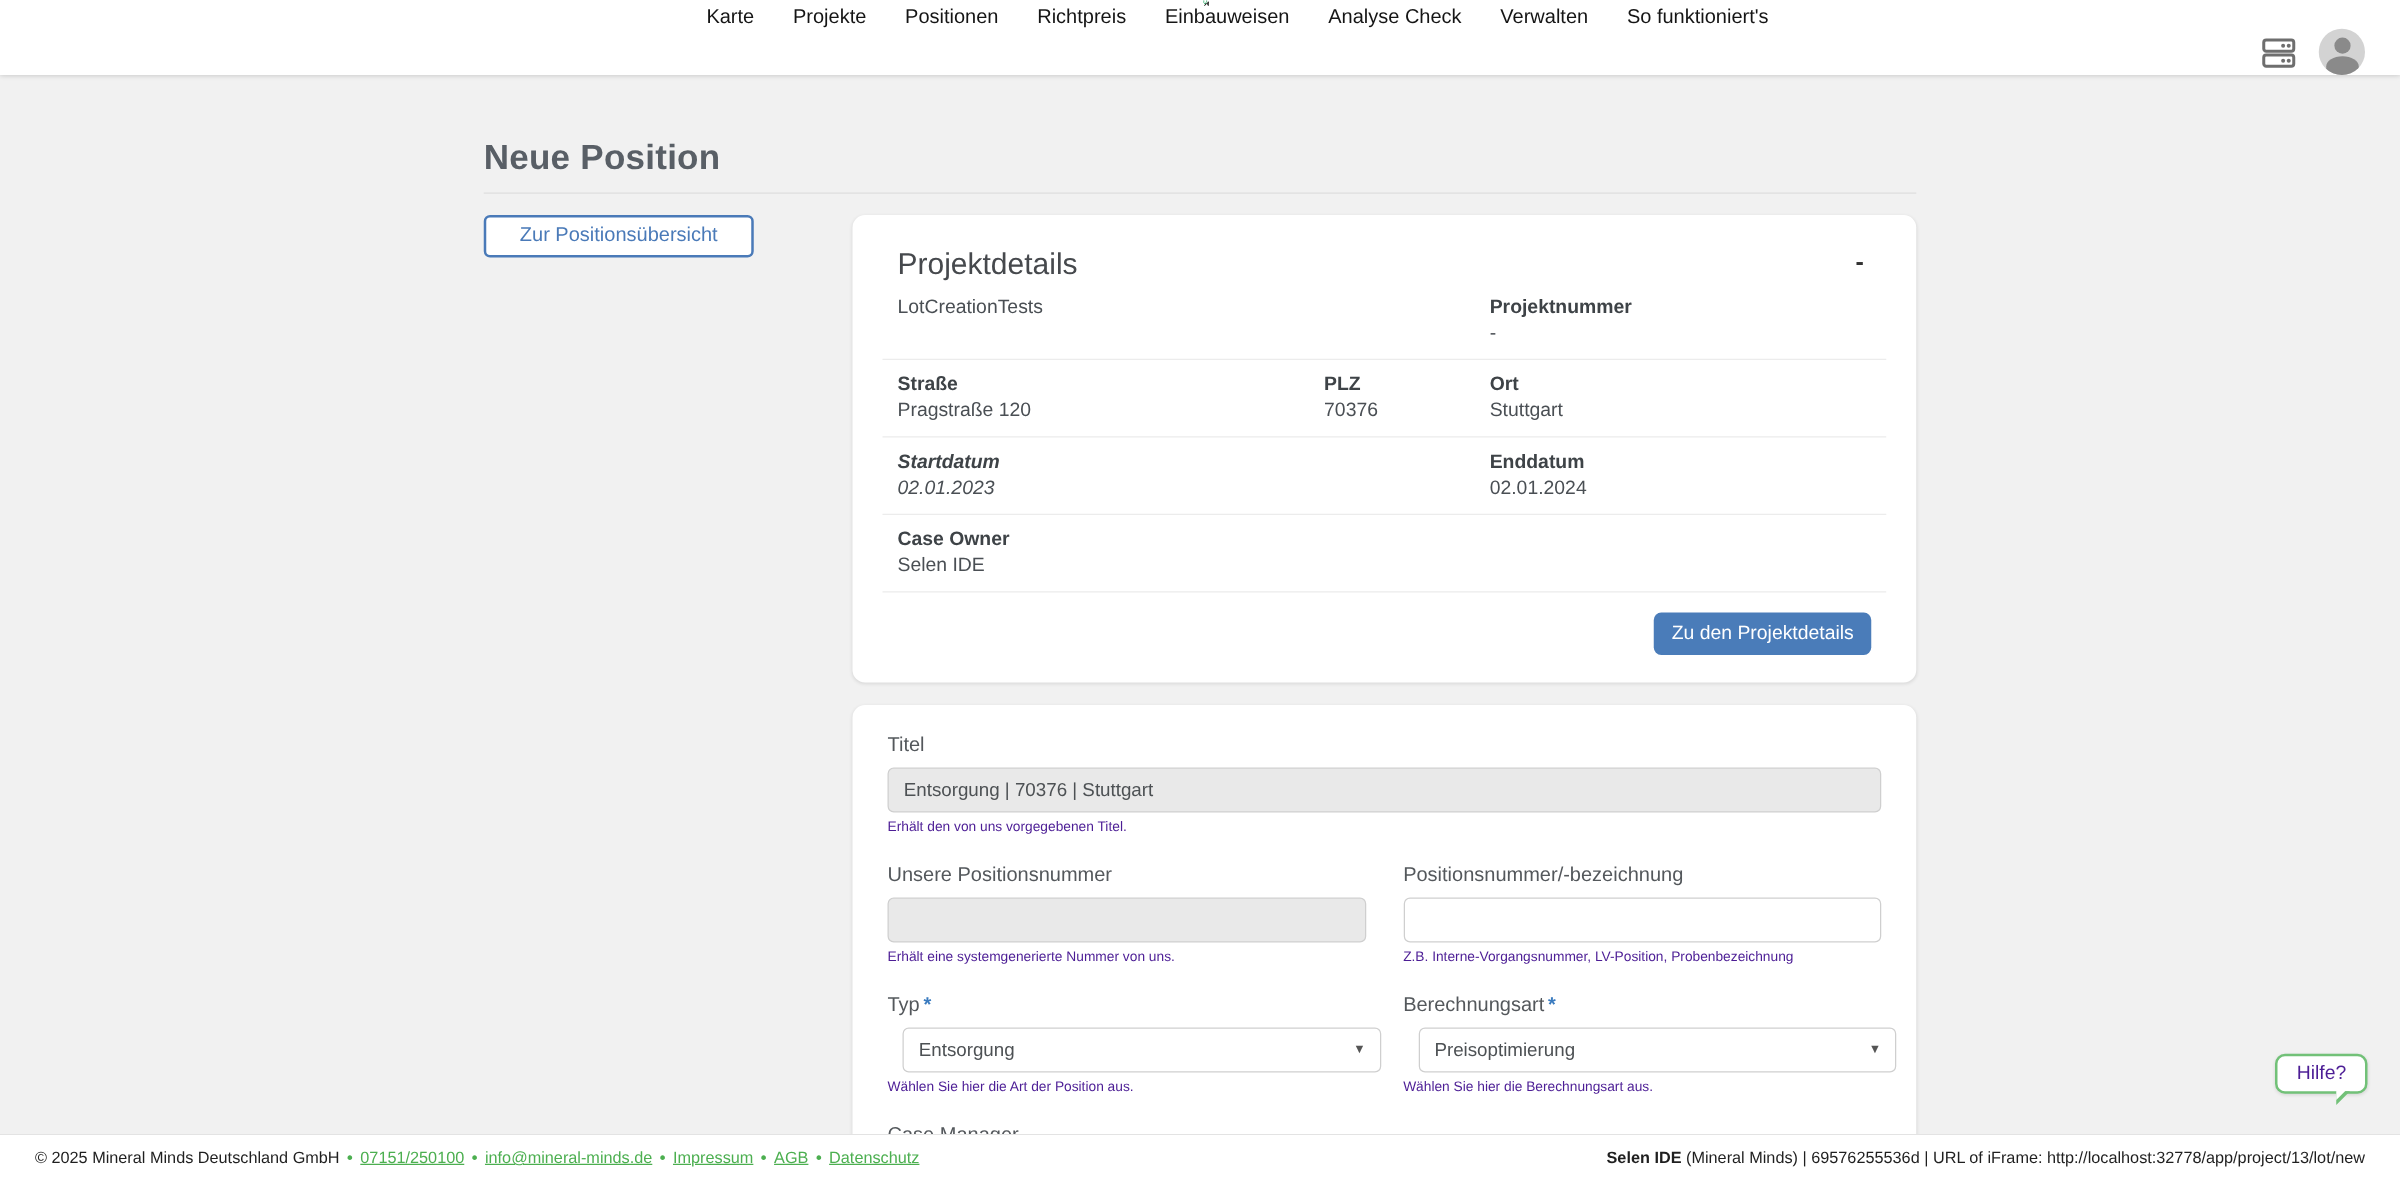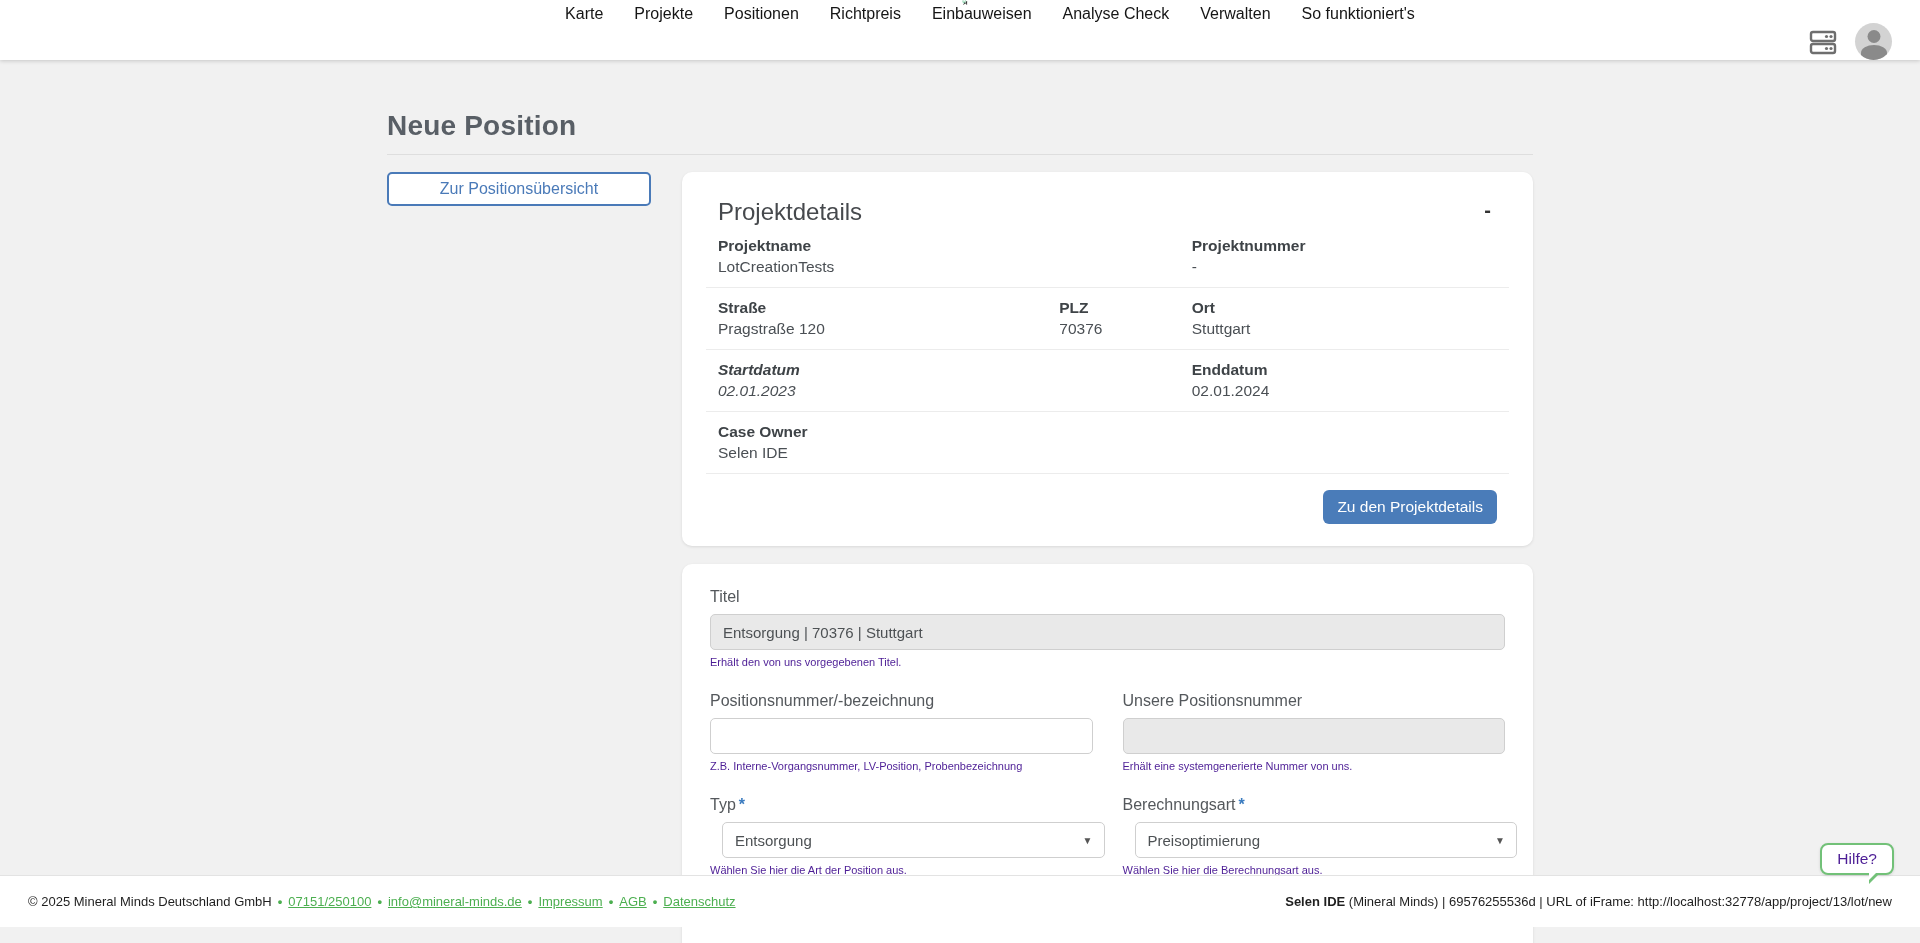--- a/index.html
+++ b/index.html
@@ -25,21 +25,21 @@
     width:26px; height:16px; border-radius:50% 50% 0 0; background:#8a8a8a; }
 
   
   .main { width:1146px; margin:0 auto; padding-top:50px; }
   .page-title { font-size:28px; font-weight:700; color:#595f66; letter-spacing:.2px; }
   .title-divider { border:none; border-top:1px solid #dedede; margin-top:12px; }
   .content-row { display:flex; gap:31px; margin-top:17px; align-items:flex-start; }
   .left-col { width:264px; flex:0 0 264px; }
   .right-col { flex:1; display:flex; flex-direction:column; gap:18px; }
 
-  .btn-outline { display:block; width:264px; height:34px; background:#ffffff;
+  .btn-outline { display:block; width:216px; height:34px; background:#ffffff;
     border:2px solid #4a7ab8; border-radius:5px; color:#4a7ab8; font-size:16px;
     font-family:inherit; cursor:pointer; text-align:center; line-height:30px; }
 
   .card { background:#ffffff; border-radius:10px; box-shadow:0 1px 3px rgba(0,0,0,.10); }
 
   
   .card-project { padding:26px 24px 22px 24px; }
   .card-head { display:flex; align-items:flex-start; justify-content:space-between;
     padding:0 12px; }
   .card-title { font-size:24px; font-weight:400; color:#46494d; }
@@ -75,21 +75,21 @@
     border:2px solid #72c178; border-radius:8px; padding:5px 15px; font-size:15.5px;
     color:#4c1d95; cursor:pointer; box-shadow:0 1px 3px rgba(0,0,0,.12); font-family:inherit; }
   .help-bubble::after { content:""; position:absolute; bottom:-11px; right:12px;
     border-style:solid; border-width:11px 11px 0 0;
     border-color:#72c178 transparent transparent transparent; }
   .help-bubble::before { content:""; position:absolute; bottom:-7px; right:15px; z-index:1;
     border-style:solid; border-width:8px 8px 0 0;
     border-color:#ffffff transparent transparent transparent; }
 
   
-  .footer { position:fixed; left:0; bottom:16px; width:100%; height:52px; background:#ffffff;
+  .footer { position:fixed; left:0; bottom:0; width:100%; height:36px; background:#ffffff;
     border-top:1px solid #e3e3e3; z-index:30; display:flex; align-items:center;
     justify-content:space-between; padding:0 28px; font-size:13px; color:#1f1f1f; }
   .footer-left { display:flex; align-items:center; gap:6px; white-space:nowrap; }
   .footer-link { color:#4caf50; text-decoration:underline; cursor:pointer; }
   .sep { color:#4caf50; font-weight:700; }
   .footer-right { white-space:nowrap; color:#1f1f1f; }
   .footer-right b { font-weight:700; }
 </style>
 </head>
 <body>
@@ -138,21 +138,20 @@
     <div class="right-col">
 
       <section class="card card-project">
         <div class="card-head">
           <h2 class="card-title">Projektdetails</h2>
           <button class="collapse-btn">-</button>
         </div>
 
         <div class="pd-row">
           <div class="pd-cell" style="grid-column:1 / span 2;">
-            <div class="pd-label">Projektname</div>
             <div class="pd-value">LotCreationTests</div>
           </div>
           <div class="pd-cell">
             <div class="pd-label">Projektnummer</div>
             <div class="pd-value">-</div>
           </div>
         </div>
 
         <div class="pd-row">
           <div class="pd-cell">
@@ -195,28 +194,28 @@
       <section class="card card-form">
 
         <div class="form-group">
           <label class="form-label">Titel</label>
           <input class="text-input" type="text" disabled="" value="Entsorgung | 70376 | Stuttgart" style="">
           <div class="helper">Erhält den von uns vorgegebenen Titel.</div>
         </div>
 
         <div class="two-col">
           <div class="form-group">
+            <label class="form-label">Unsere Positionsnummer</label>
+            <input class="text-input" type="text" disabled="" value="" style="">
+            <div class="helper">Erhält eine systemgenerierte Nummer von uns.</div>
+          </div>
+          <div class="form-group">
             <label class="form-label">Positionsnummer/-bezeichnung</label>
             <input class="text-input" type="text" value="" style="">
             <div class="helper">Z.B. Interne-Vorgangsnummer, LV-Position, Probenbezeichnung</div>
-          </div>
-          <div class="form-group">
-            <label class="form-label">Unsere Positionsnummer</label>
-            <input class="text-input" type="text" disabled="" value="" style="">
-            <div class="helper">Erhält eine systemgenerierte Nummer von uns.</div>
           </div>
         </div>
 
         <div class="two-col">
           <div class="form-group">
             <label class="form-label">
               <span>Typ</span><span class="req">*</span>
             </label>
             <div class="select-box">
               <span>Entsorgung</span>

